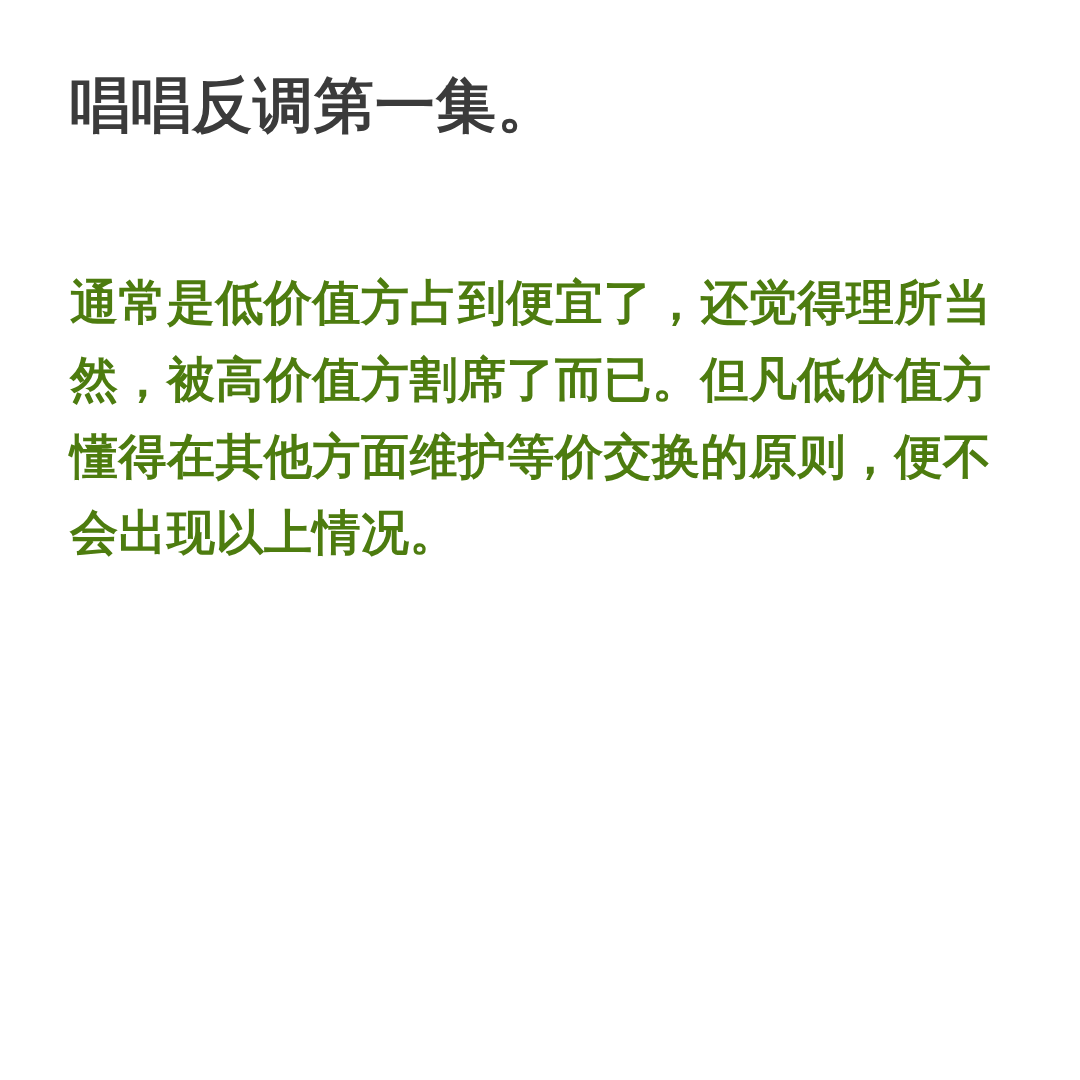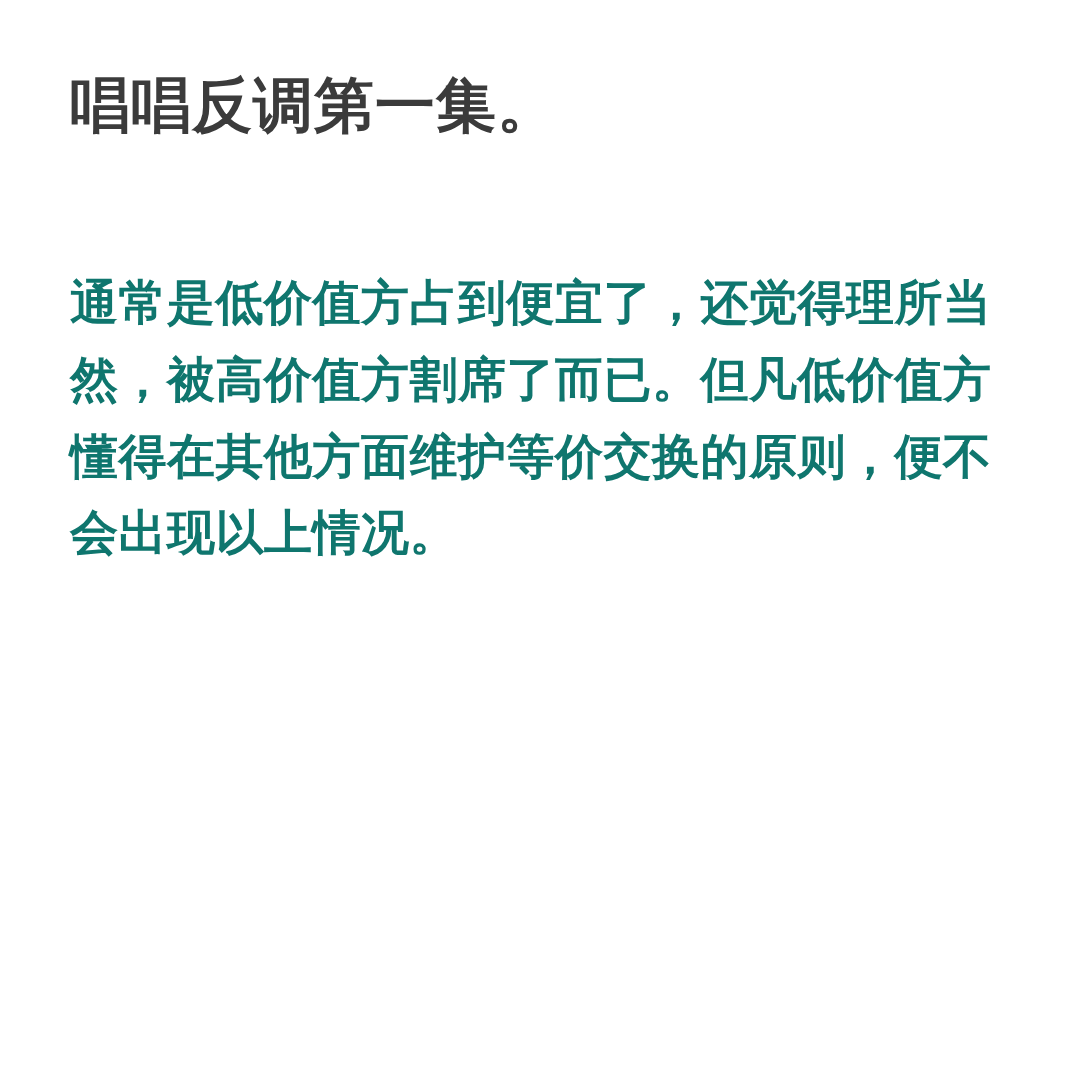--- a/index.html
+++ b/index.html
@@ -35,21 +35,21 @@
     font-weight: normal;
     color: #555555;
     line-height: 1.62;
     letter-spacing: 0.5px;
     max-width: 930px;
   }
   .emphasis {
     margin-top: 122px;
     font-size: 48px;
     font-weight: bold;
-    color: #0f766e;
+    color: #4d7c0f;
     line-height: 1.6;
     letter-spacing: 0.5px;
     max-width: 930px;
   }
 </style>
 </head>
 <body>
 
 <div class="page">
   <h1 class="title">唱唱反调第一集。</h1>

